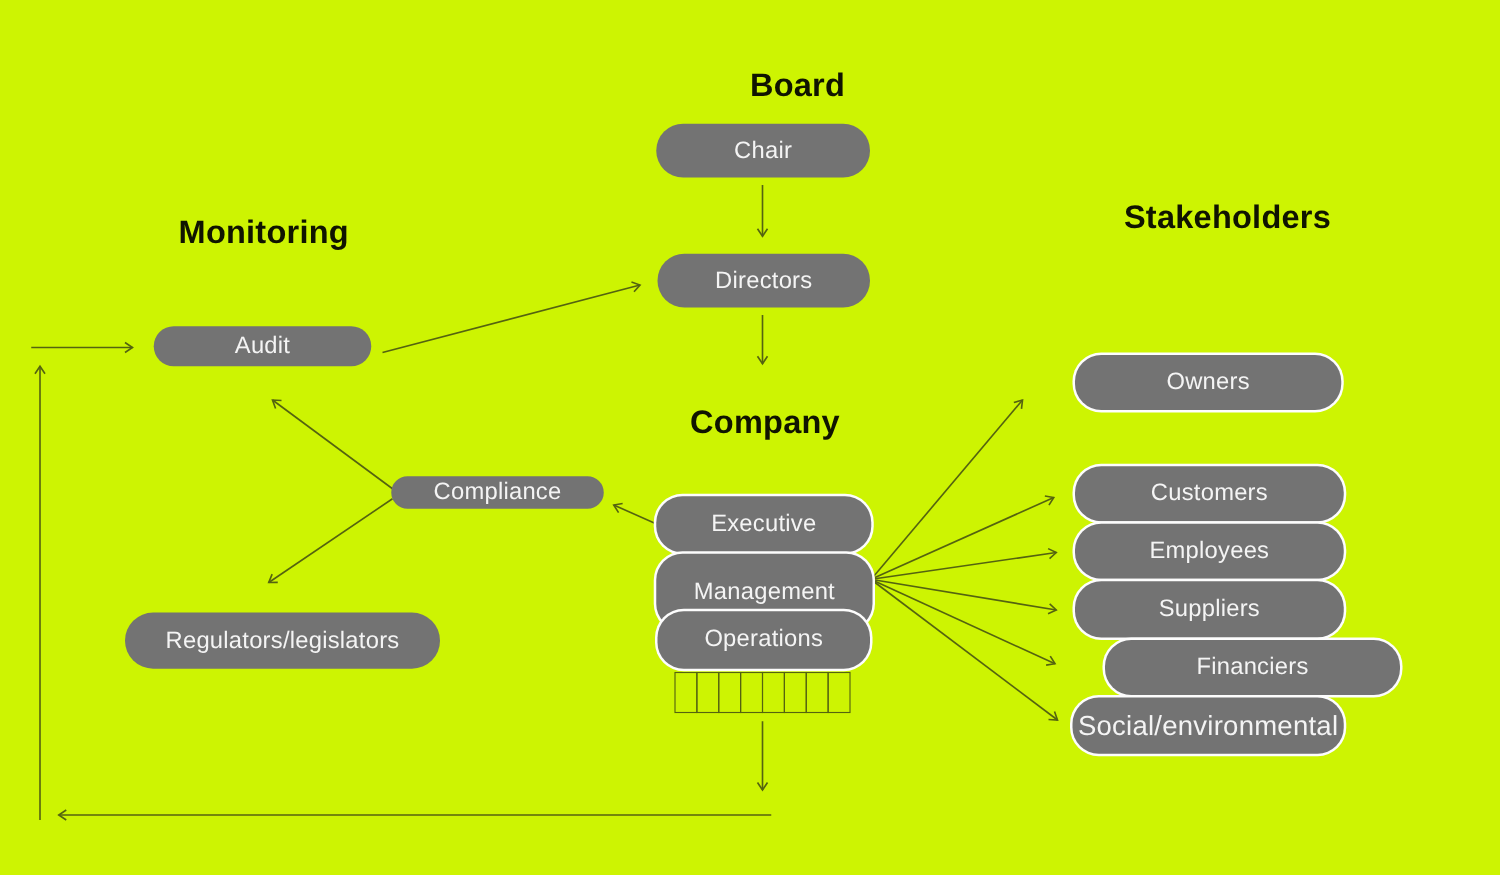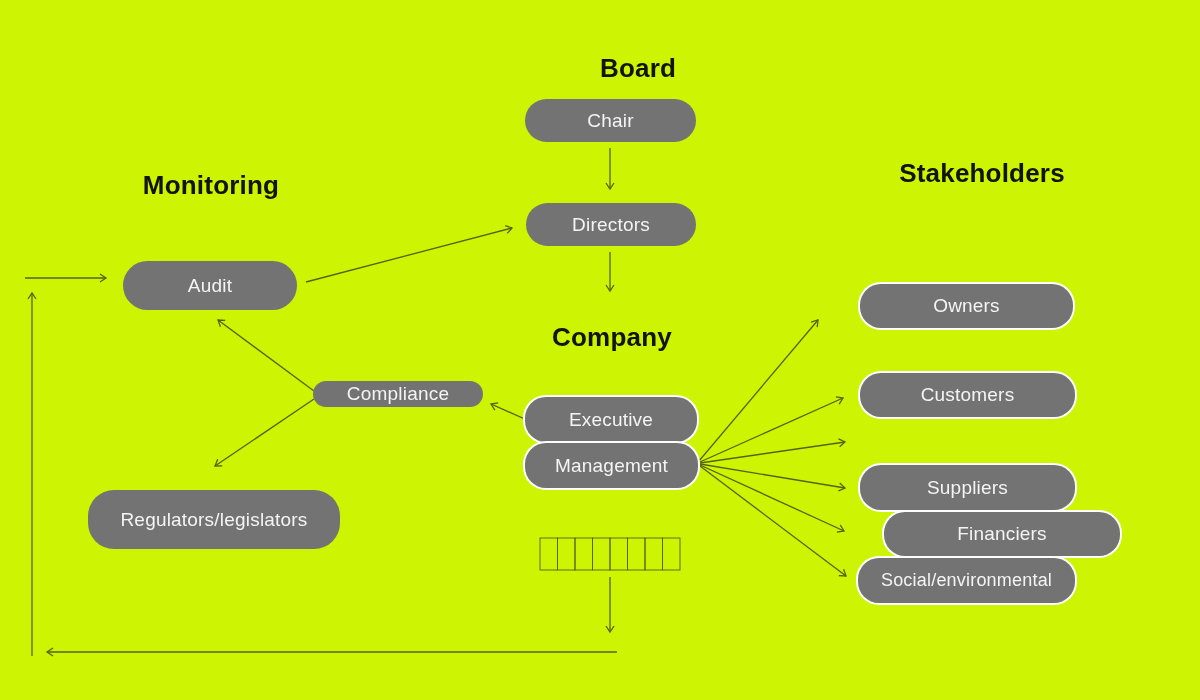--- a/index.html
+++ b/index.html
@@ -100,26 +100,28 @@
   </svg>
 
   <div class="heading" style="left:638px; top:53px;text-align:center;">Board</div>
   <div class="heading" style="left:211px; top:170px;text-align:right;">Monitoring</div>
   <div class="heading" style="left:967px; top:158px;margin-left:15px;">Stakeholders</div>
   <div class="heading" style="left:612px; top:322px;">Company</div>
 
   <div class="pill" style="left:525px; top:99px; width:171px; height:43px;">Chair</div>
   <div class="pill" style="left:526px; top:203px; width:170px; height:43px;">Directors</div>
 
-  <div class="pill" style="left:123px; top:261px; width:174px; height:49px;">Audit</div>
+  <div class="pill" style="left:123px; top:261px; width:174px; height:32px;">Audit</div>
   <div class="pill" style="left:313px; top:381px; width:170px; height:26px;">Compliance</div>
-  <div class="pill" style="left:88px; top:490px; width:252px; height:59px;">Regulators/legislators</div>
+  <div class="pill" style="left:100px; top:490px; width:252px; height:45px;">Regulators/legislators</div>
 
   <div class="pill outlined" style="left:525px; top:397px; width:172px; height:45px;">Executive</div>
-  <div class="pill outlined" style="left:525px; top:443px; width:173px; height:45px;text-align:center;">Management</div>
+  <div class="pill outlined" style="left:525px; top:443px; width:173px; height:61px;text-align:center;">Management</div>
+  <div class="pill outlined" style="left:526px; top:489px; width:170px; height:46px;">Operations</div>
 
   <div class="pill outlined" style="left:860px; top:284px; width:213px; height:44px;">Owners</div>
   <div class="pill outlined" style="left:860px; top:373px; width:215px; height:44px;">Customers</div>
+  <div class="pill outlined" style="left:860px; top:419px; width:215px; height:44px;">Employees</div>
   <div class="pill outlined" style="left:860px; top:465px; width:215px; height:45px;">Suppliers</div>
   <div class="pill outlined" style="left:860px; top:512px; width:236px; height:44px;margin-left:24px;">Financiers</div>
-  <div class="pill outlined" style="left:858px; top:558px; width:217px; height:45px; font-size:18px;">Social/environmental</div>
+  <div class="pill outlined" style="left:858px; top:558px; width:217px; height:45px; font-size:22px;">Social/environmental</div>
 
 </div>
 
 </body></html>

